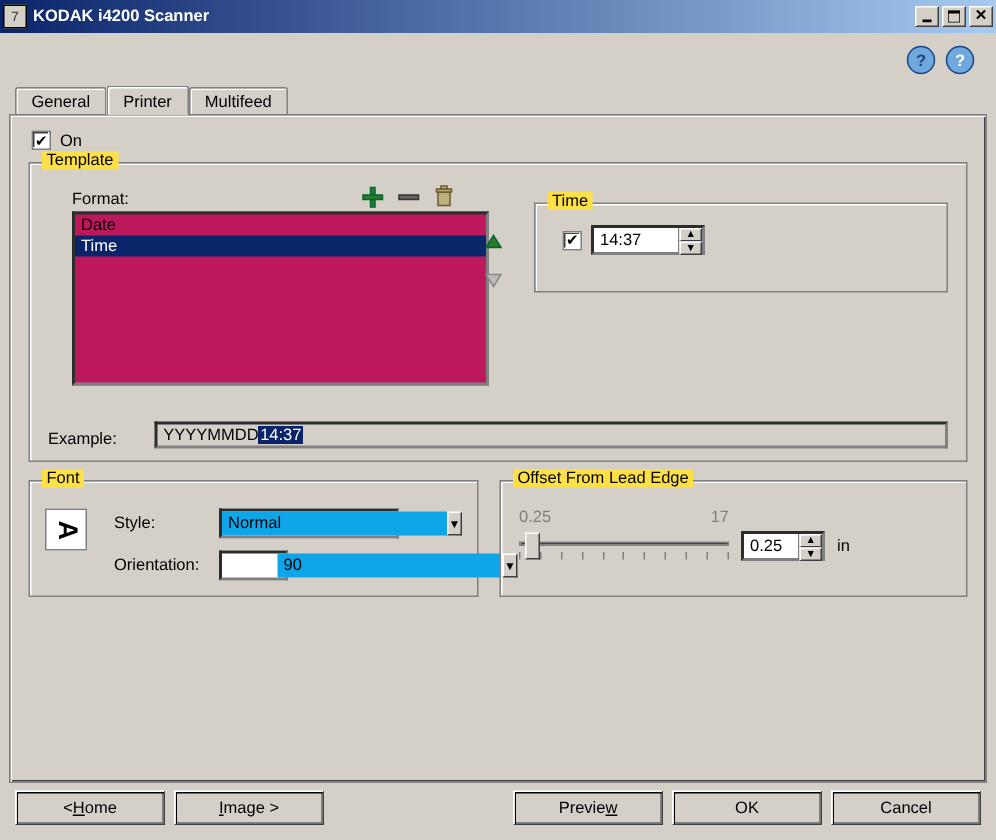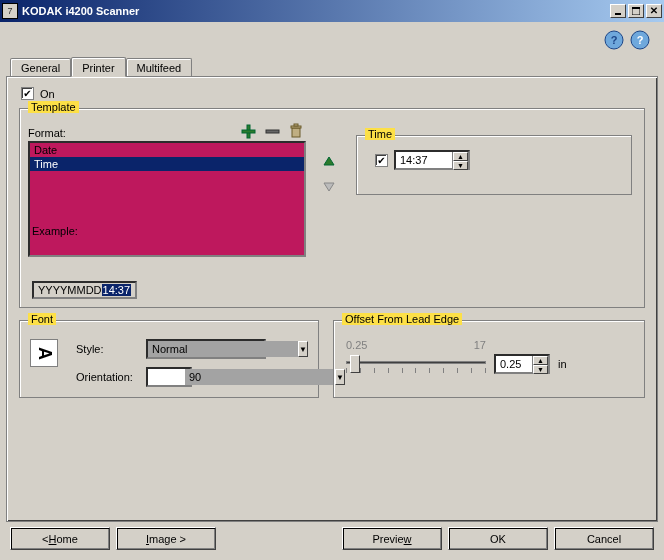--- a/index.html
+++ b/index.html
@@ -29,50 +29,50 @@
 
 .onrow { display:flex; align-items:center; gap:6px; margin-bottom:8px; margin-left:2px;}
 .chk { width:13px; height:13px; background:#fff; border:1px solid #808080; box-shadow: inset -1px -1px 0 #fff, inset 1px 1px 0 #404040; display:flex;align-items:center;justify-content:center; font-size:10px;}
 
 
 .group { border:1px solid #808080; box-shadow: inset 1px 1px 0 #fff; position:relative; padding:10px 10px; }
 .group > .legend { position:absolute; top:-8px; left:8px; background:#fde047; padding:0 3px; }
 
 .g-template { height: 200px; }
 
-.format-col { position:absolute; left:8px; top:18px; width:290px;}
+.format-col { position:absolute; left:28px; top:18px; width:290px;}
 .format-toolbar { position:absolute; left:218px; top:12px; display:flex; gap:4px;}
 .tool { width:20px; height:20px; display:flex;align-items:center;justify-content:center; border:1px solid transparent;}
 .listbox { width:278px; height:116px; background:#be185d; border:2px inset #808080; overflow:hidden;}
 .listbox .item { padding:1px 4px; }
 .listbox .item.sel { background:#0a246a; color:#fff; }
 .arrow-col { position:absolute; left:300px; top:44px; display:flex; flex-direction:column; gap:6px;}
 .arrow-btn { width:18px; height:18px; display:flex;align-items:center;justify-content:center;}
 
 .time-group { position:absolute; left:336px; top:26px; right:12px; height:60px;}
 .time-row { display:flex; align-items:center; padding:4px 6px 0 8px; gap:6px;}
 .spin { display:flex; align-items:stretch; border:2px inset #808080; background:#fff; height:20px;}
 .spin input { border:none; width:56px; padding:0 4px; background:#fff; font:inherit; outline:none;}
 .spin .sbtns { display:flex; flex-direction:column; border-left:1px solid #808080;}
 .spin .sb { width:15px; height:9px; background:#d4d0c8; border:1px solid #fff; border-right-color:#404040;border-bottom-color:#404040; font-size:7px; line-height:1; text-align:center;}
 
-.example-row { position:absolute; left:12px; right:12px; bottom:8px; display:flex; align-items:flex-start; gap:44px;flex-direction:column;}
+.example-row { position:absolute; left:12px; right:12px; bottom:8px; display:flex; align-items:flex-end; gap:25px;}
 .example-field { flex:1; height:18px; border:2px inset #808080; background:#d4d0c8; padding:1px 4px; display:flex; align-items:center;}
 .example-field .hl { background:#0a246a; color:#fff; padding:0 1px;}
 
 .row2 { display:flex; gap:14px; margin-top:12px;}
 .g-font { width:300px; height:78px;}
 .g-offset { flex:1; height:78px;}
 
 .font-icon { position:absolute; left:10px; top:18px; width:28px; height:28px; border:1px solid #808080; background:#fff; display:flex;align-items:center;justify-content:center;}
 .font-rows { position:absolute; left:56px; top:18px; right:10px;}
 .font-rows .fr { display:flex; align-items:center; margin-bottom:8px;}
 .font-rows .fr label{ width:70px;}
 .combo { display:flex; border:2px inset #808080; background:#fff; height:20px; align-items:stretch;}
-.combo input{ border:none; flex:1; padding:0 4px; background:#a3a3a3; font:inherit; outline:none;}
+.combo input{ border:none; flex:1; padding:0 4px; background:#0ea5e9; font:inherit; outline:none;}
 .combo .cb { width:16px; background:#d4d0c8; border:1px solid #fff; border-right-color:#404040;border-bottom-color:#404040; display:flex;align-items:center;justify-content:center; font-size:8px;}
 
 .offset-inner{ position:absolute; left:12px; right:12px; top:18px;}
 .slider-labels{ display:flex; justify-content:space-between; color:#808080; font-size:10px; width:140px;}
 .slider-row{ display:flex; align-items:center; gap:8px; margin-top:2px;}
 .slider-track{ position:relative; width:140px; height:22px;}
 .slider-track .ticks{ position:absolute; bottom:2px; left:0; right:0; display:flex; justify-content:space-between;}
 .slider-track .ticks span{ width:1px; height:5px; background:#808080;}
 .slider-track .rail{ position:absolute; top:8px; left:0; right:0; height:3px; border:1px solid #808080; background:#d4d0c8; box-shadow: inset 1px 1px 0 #404040;}
 .slider-track .thumb{ position:absolute; top:2px; left:4px; width:10px; height:18px; background:#d4d0c8; border:1px solid #fff; border-right-color:#404040; border-bottom-color:#404040;}

